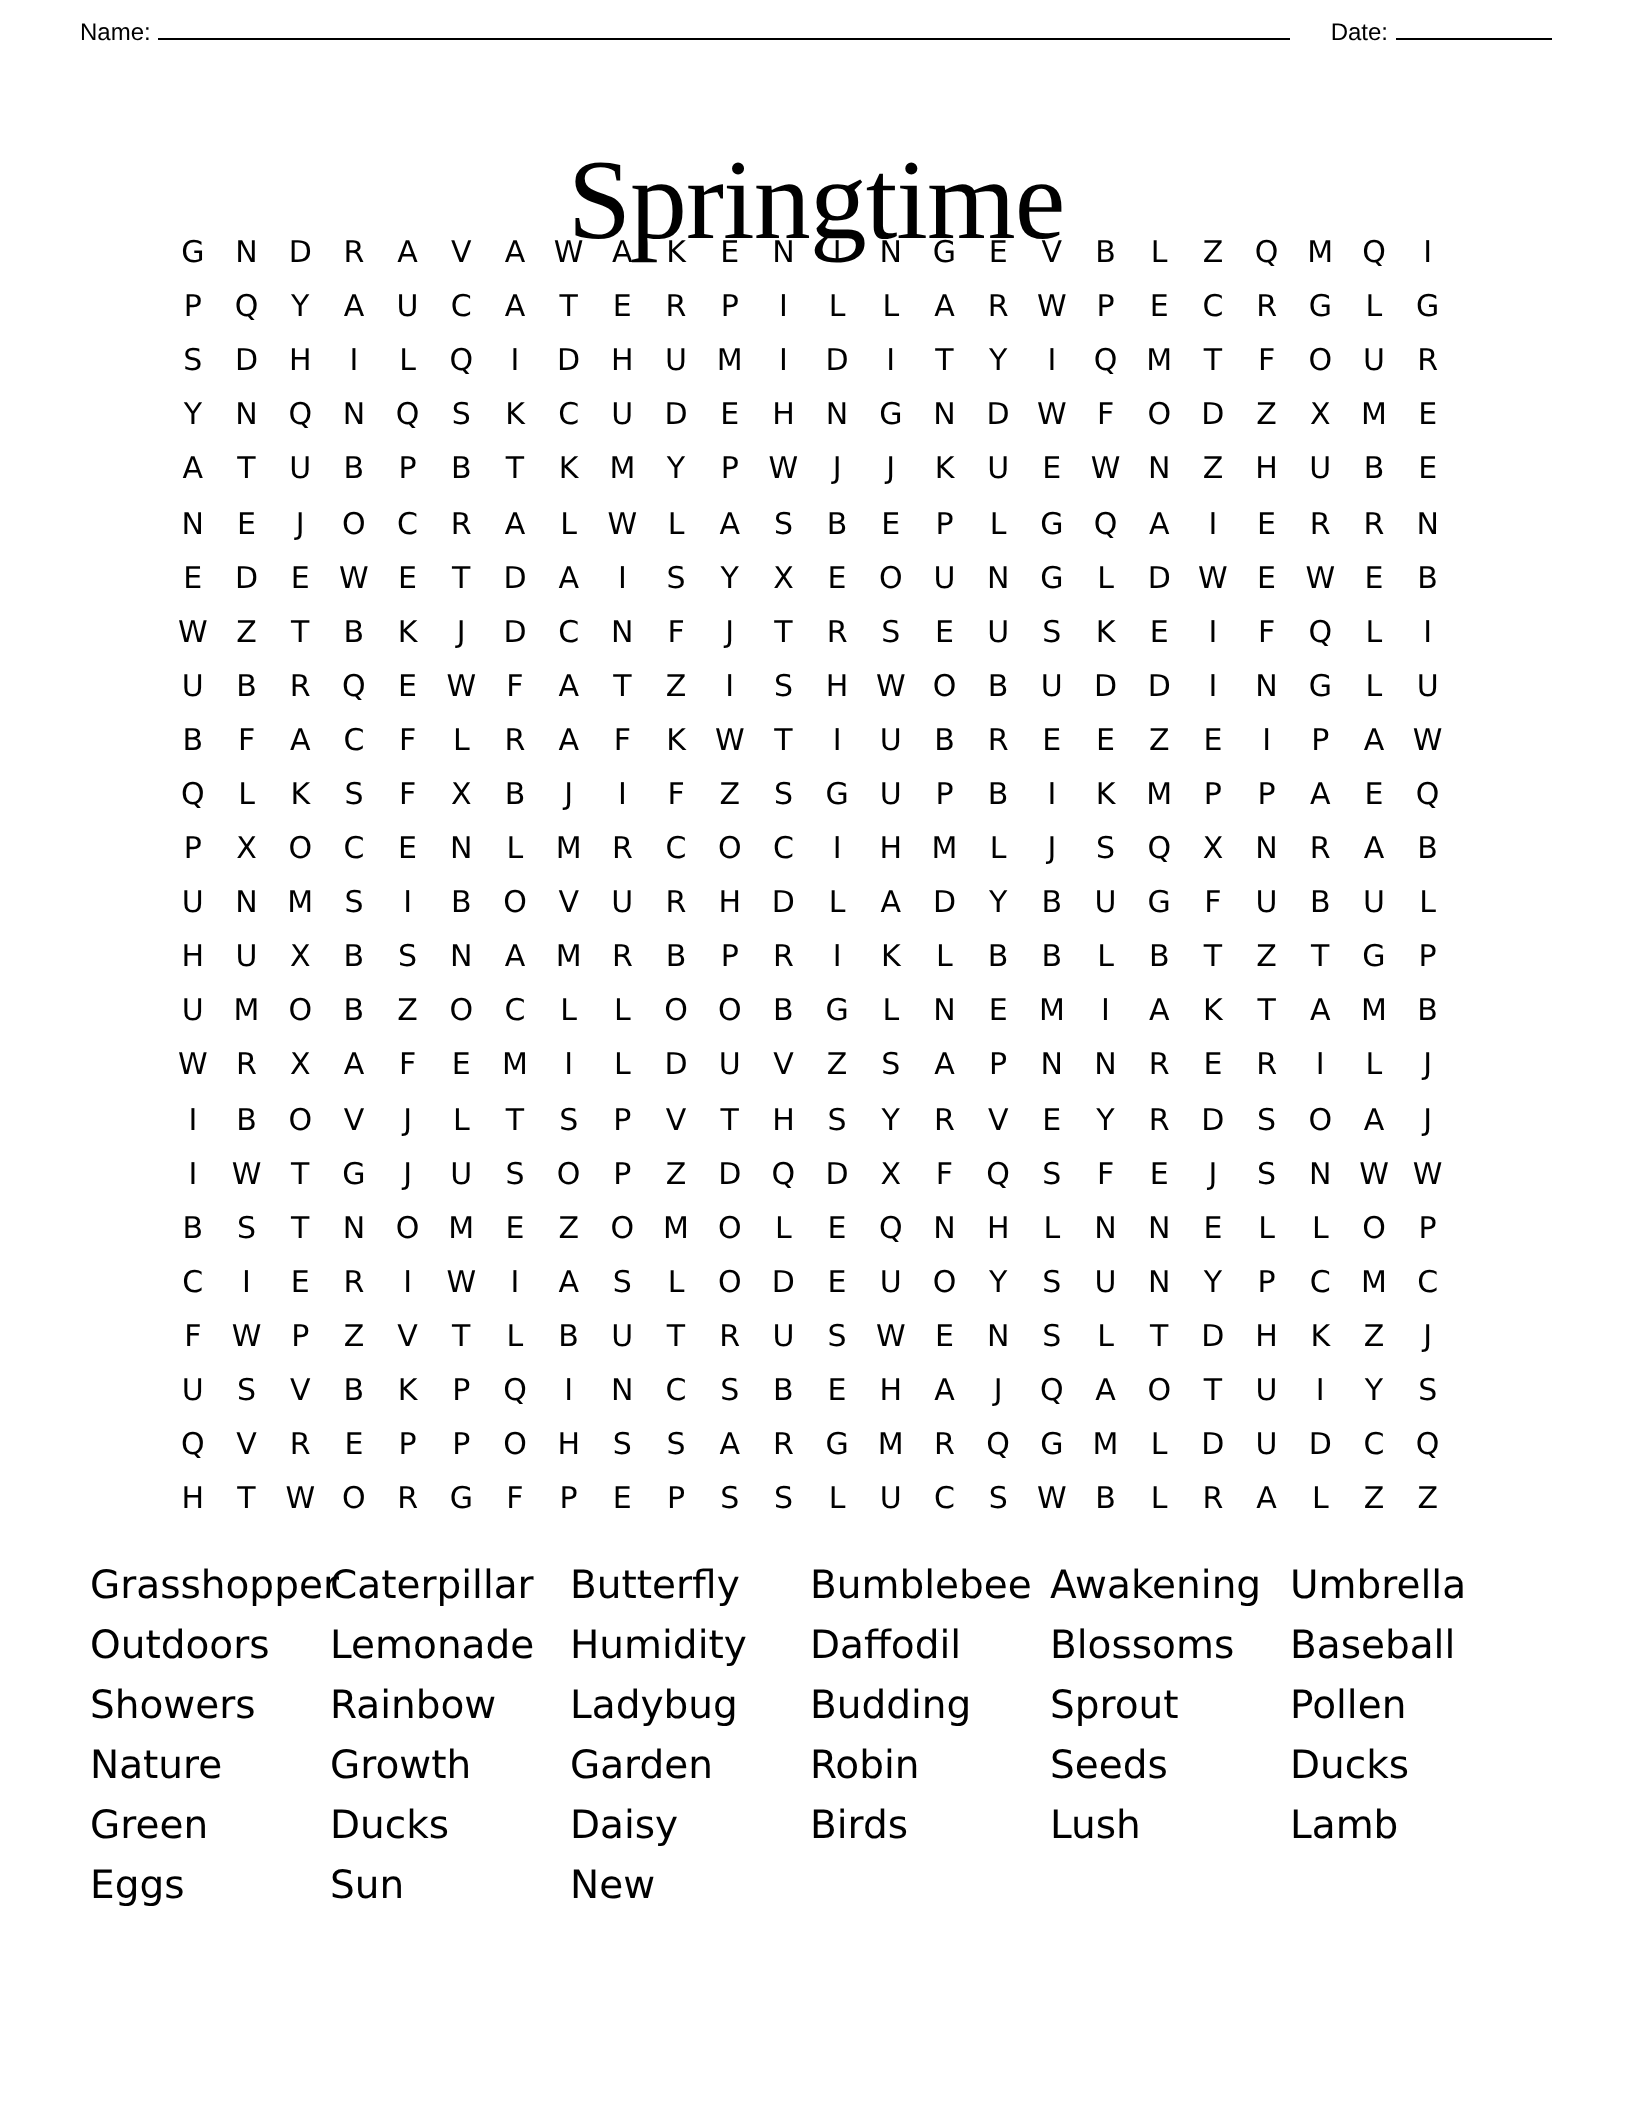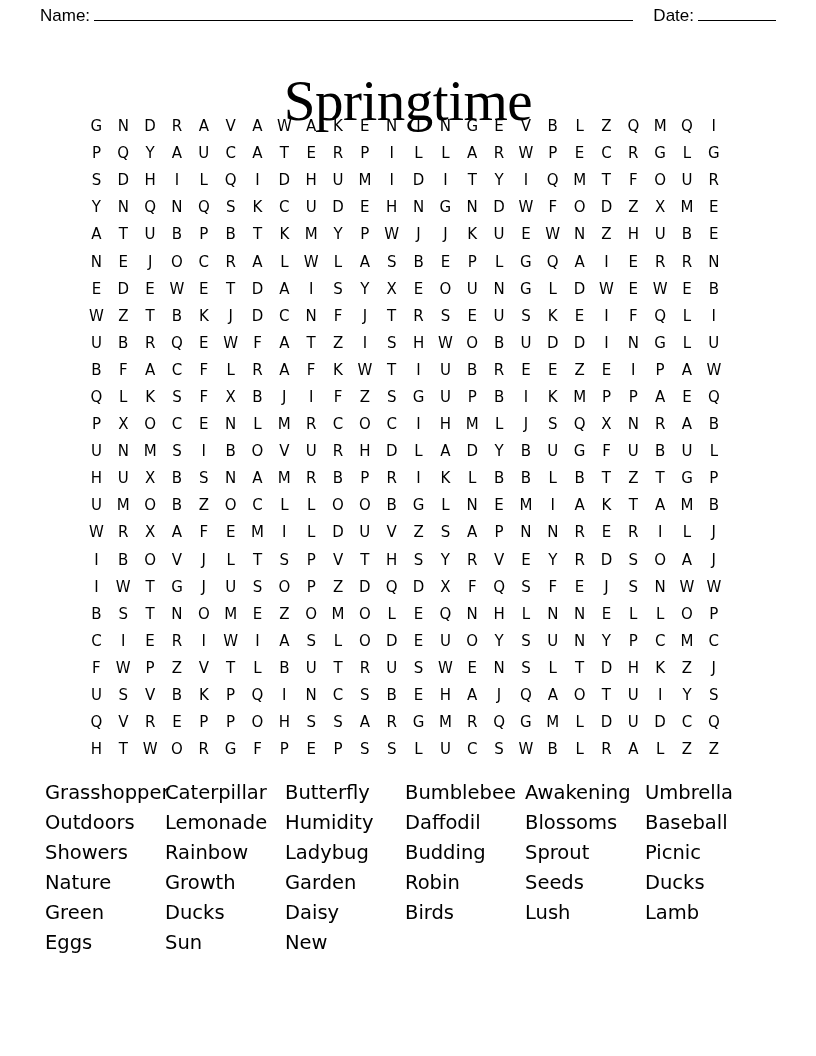--- a/index.html
+++ b/index.html
@@ -22,21 +22,21 @@
     position: absolute;
     left: 0;
     top: 0;
     width: 816px;
     height: 30px;
     display: flex;
     align-items: baseline;
     padding: 6px 40px 0 40px;
     box-sizing: border-box;
     font-family: "Liberation Sans", sans-serif;
-    font-size: 17px;
+    font-size: 12px;
   }
   .field-label {
     white-space: nowrap;
   }
   .rule-line {
     border-bottom: 1px solid #000;
     height: 13px;
     margin-left: 4px;
   }
   #name-rule { flex: 1 1 auto; }
@@ -749,21 +749,21 @@
     <div class="word-item">Lemonade</div>
     <div class="word-item">Humidity</div>
     <div class="word-item">Daffodil</div>
     <div class="word-item">Blossoms</div>
     <div class="word-item">Baseball</div>
     <div class="word-item">Showers</div>
     <div class="word-item">Rainbow</div>
     <div class="word-item">Ladybug</div>
     <div class="word-item">Budding</div>
     <div class="word-item">Sprout</div>
-    <div class="word-item">Picnic</div>
+    <div class="word-item">Pollen</div>
     <div class="word-item">Nature</div>
     <div class="word-item">Growth</div>
     <div class="word-item">Garden</div>
     <div class="word-item">Robin</div>
     <div class="word-item">Seeds</div>
     <div class="word-item">Ducks</div>
     <div class="word-item">Green</div>
     <div class="word-item">Ducks</div>
     <div class="word-item">Daisy</div>
     <div class="word-item">Birds</div>

